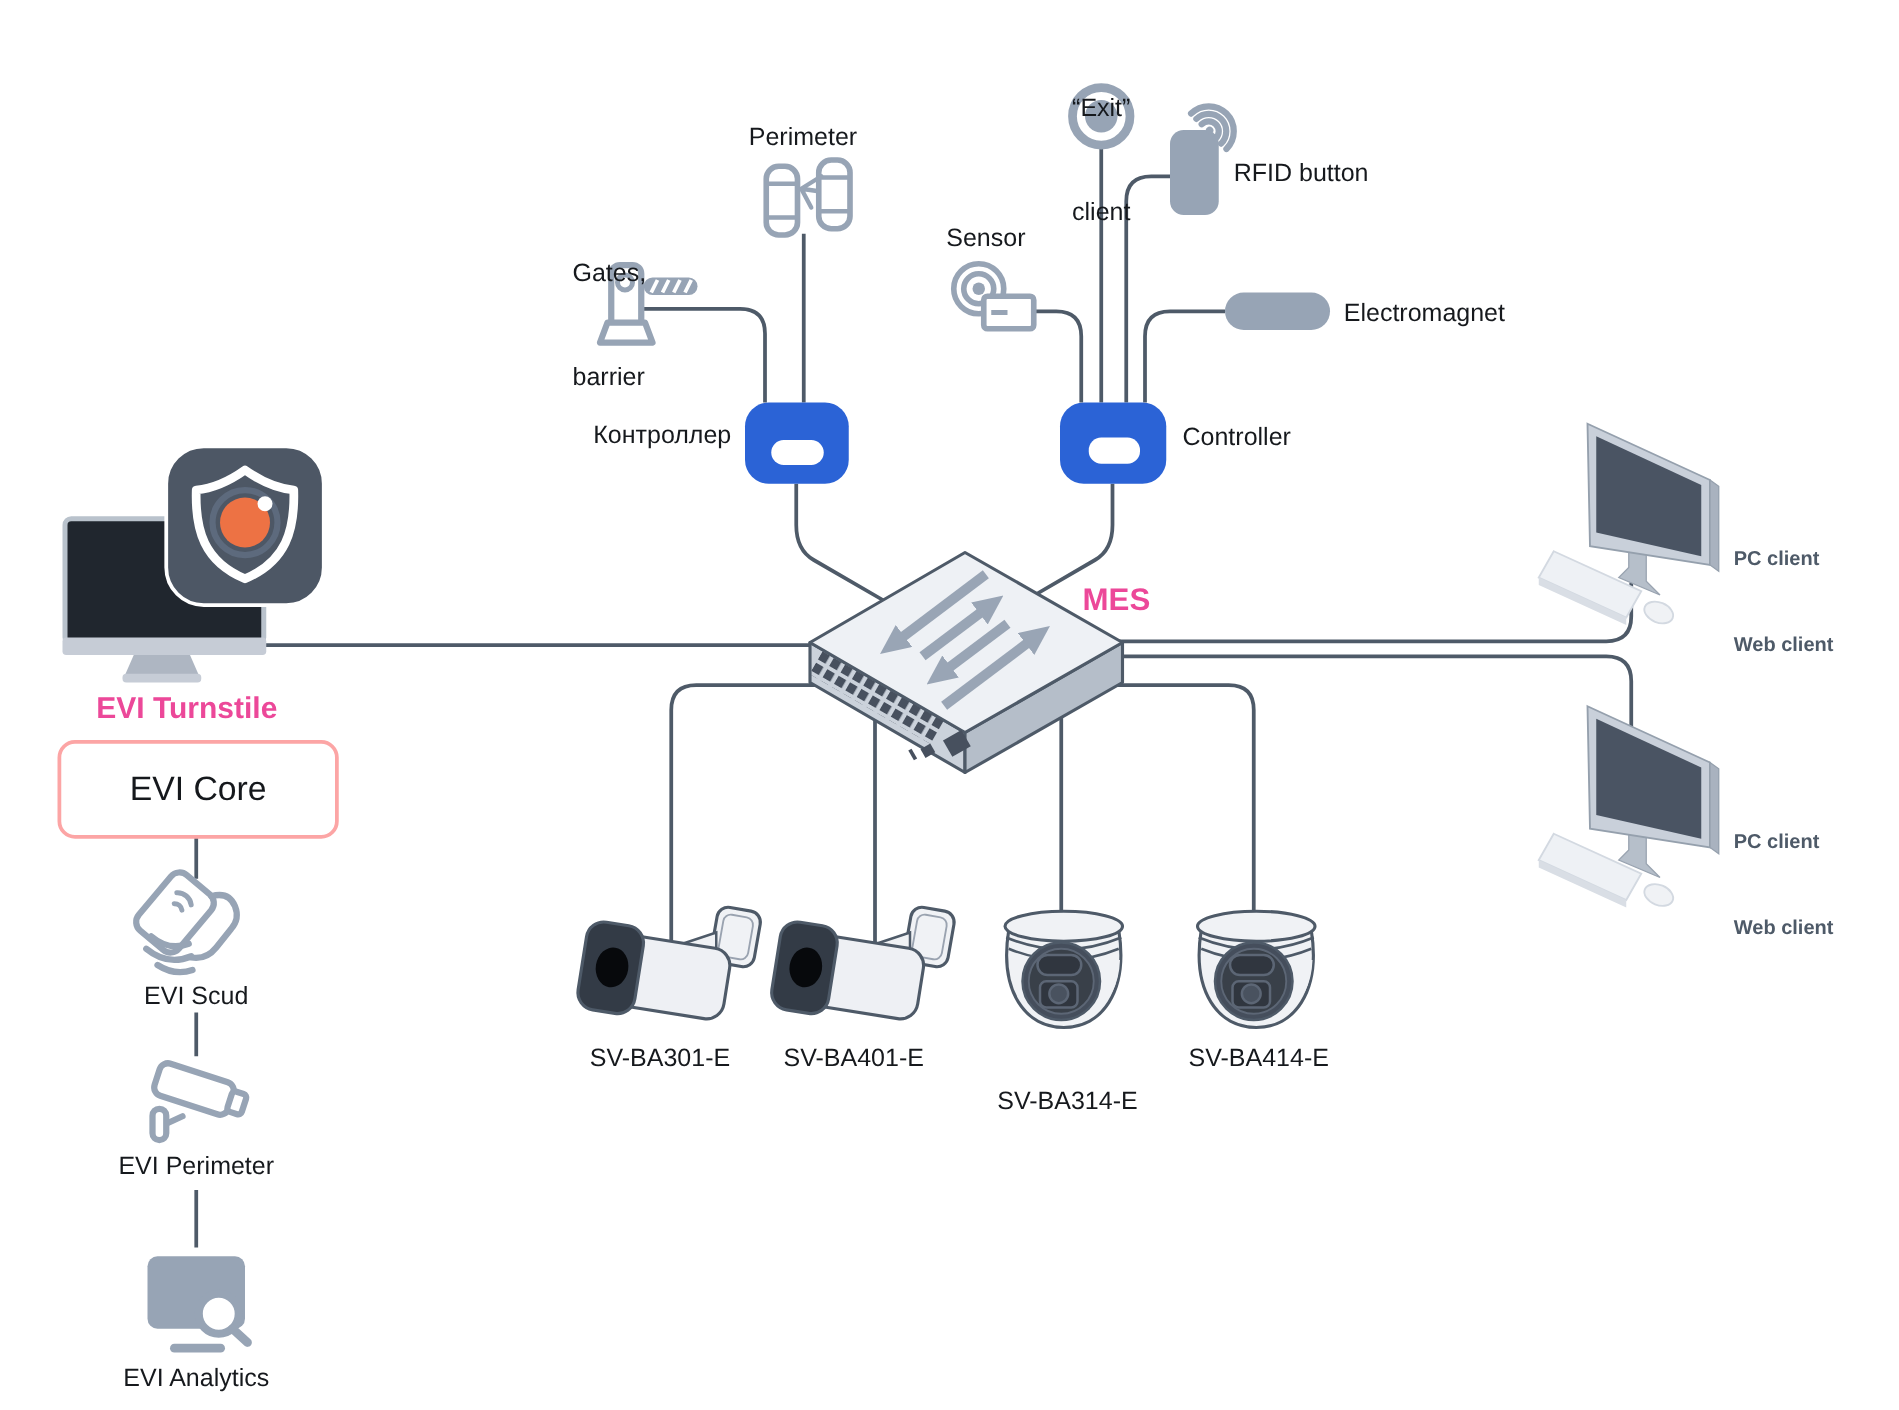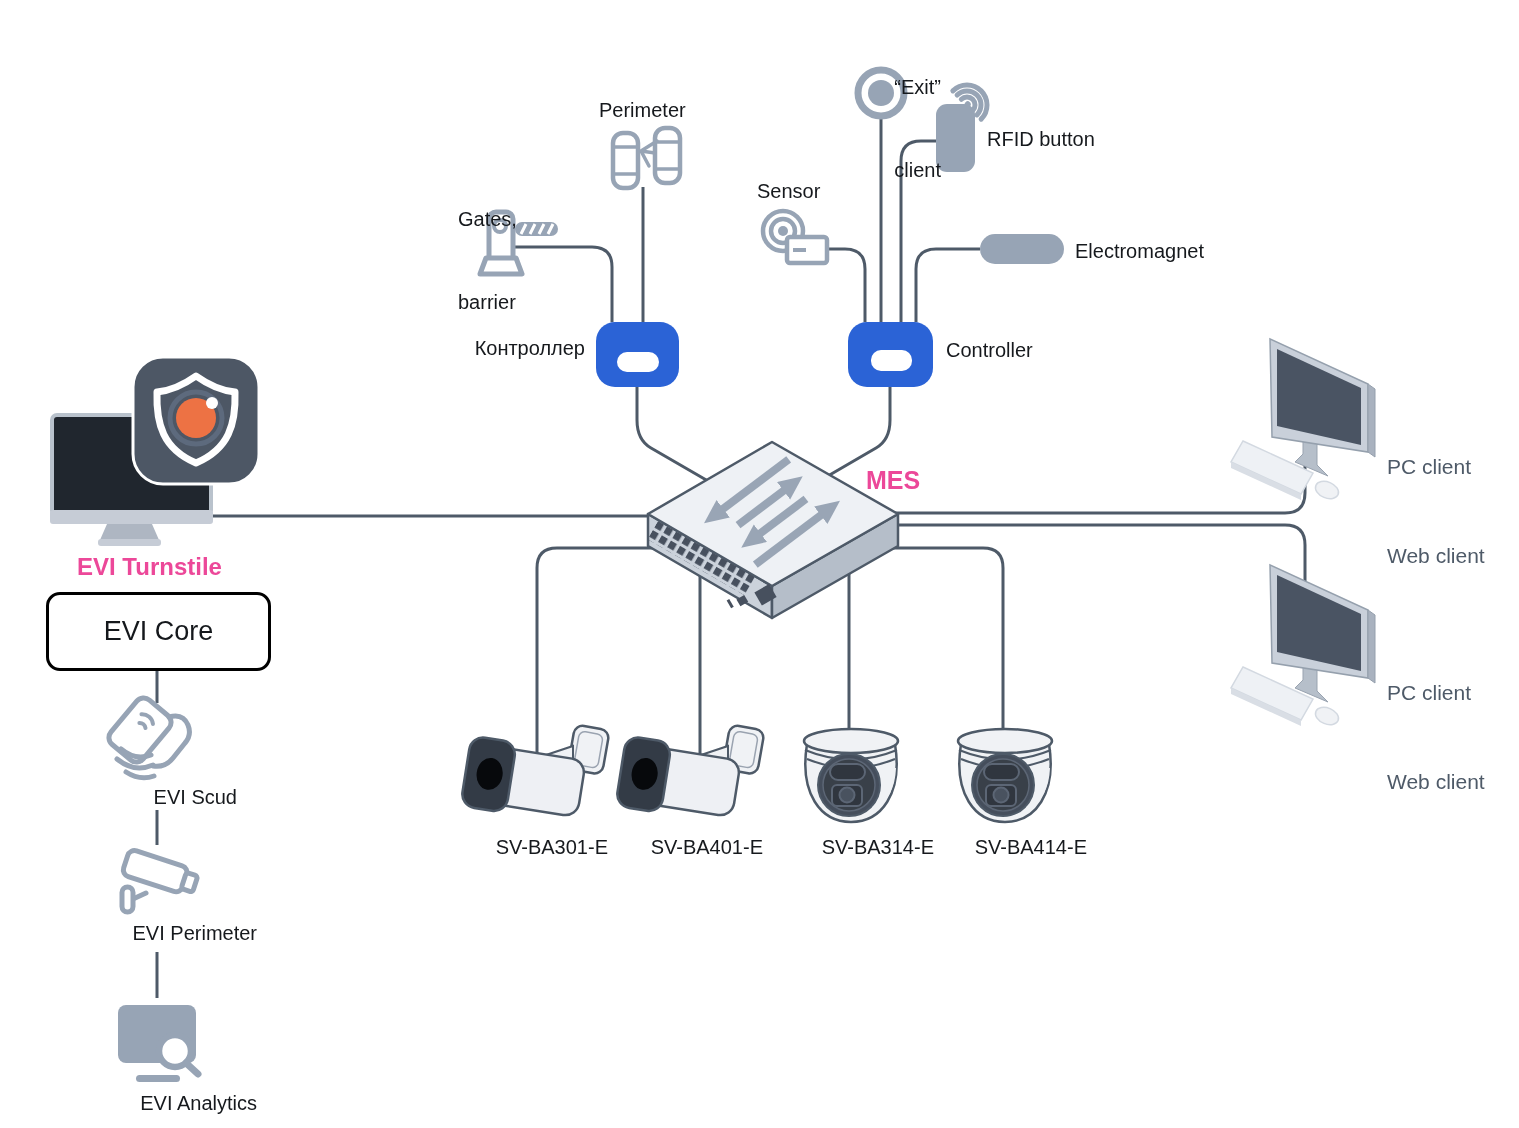--- a/index.html
+++ b/index.html
@@ -1,24 +1,24 @@
 <!DOCTYPE html>
 <html><head>
 <meta charset="utf-8">
 <style>
   html,body{margin:0;padding:0;background:#fff;}
   #canvas{position:relative;width:1519px;height:1128px;background:#fff;overflow:hidden;
           font-family:"Liberation Sans",sans-serif;}
   svg.layer{position:absolute;left:0;top:0;width:1519px;height:1128px;}
   .lbl{position:absolute;color:#16191d;font-size:20px;line-height:1.38;white-space:pre;}
-  .center{text-align:right;}
+  .center{text-align:center;}
   .blue{color:#ec4899;font-weight:700;}
-  .client-lbl{color:#4e5a68;font-weight:400;font-size:21px;line-height:1.42;}
+  .client-lbl{color:#4e5a68;font-weight:700;font-size:16px;line-height:1.42;}
   .core-box{position:absolute;left:46px;top:592px;width:219px;height:73px;background:#fff;
-            border:3px solid #000000;border-radius:14px;display:flex;align-items:center;
+            border:3px solid #fca5a5;border-radius:14px;display:flex;align-items:center;
             justify-content:center;font-size:27px;color:#15181c;}
 </style>
 </head>
 <body>
 
 <div id="canvas">
 
 <svg class="layer" viewBox="0 0 1519 1128">
   <defs>
     <marker id="ah" markerUnits="userSpaceOnUse" markerWidth="24" markerHeight="24" refX="11" refY="11" orient="auto-start-reverse">
@@ -222,21 +222,21 @@
 <div class="core-box">
   <span>EVI Core</span>
 </div>
 
 <div class="lbl center" style="left:77px;top:784px;width:160px">EVI Scud</div>
 <div class="lbl center" style="left:57px;top:920px;width:200px">EVI Perimeter</div>
 <div class="lbl center" style="left:57px;top:1090px;width:200px">EVI Analytics</div>
 
 <div class="lbl center" style="left:448px;top:834px;width:160px">SV-BA301-E</div>
 <div class="lbl center" style="left:603px;top:834px;width:160px">SV-BA401-E</div>
-<div class="lbl center" style="left:774px;top:834px;width:160px">SV-BA314-E</div>
+<div class="lbl center" style="left:774px;top:868px;width:160px">SV-BA314-E</div>
 <div class="lbl center" style="left:927px;top:834px;width:160px">SV-BA414-E</div>
 
 <div class="lbl client-lbl" style="left:1387px;top:392px">
   <div>PC client</div>
   <div>Web client</div>
 </div>
 <div class="lbl client-lbl" style="left:1387px;top:618px">
   <div>PC client</div>
   <div>Web client</div>
 </div>

